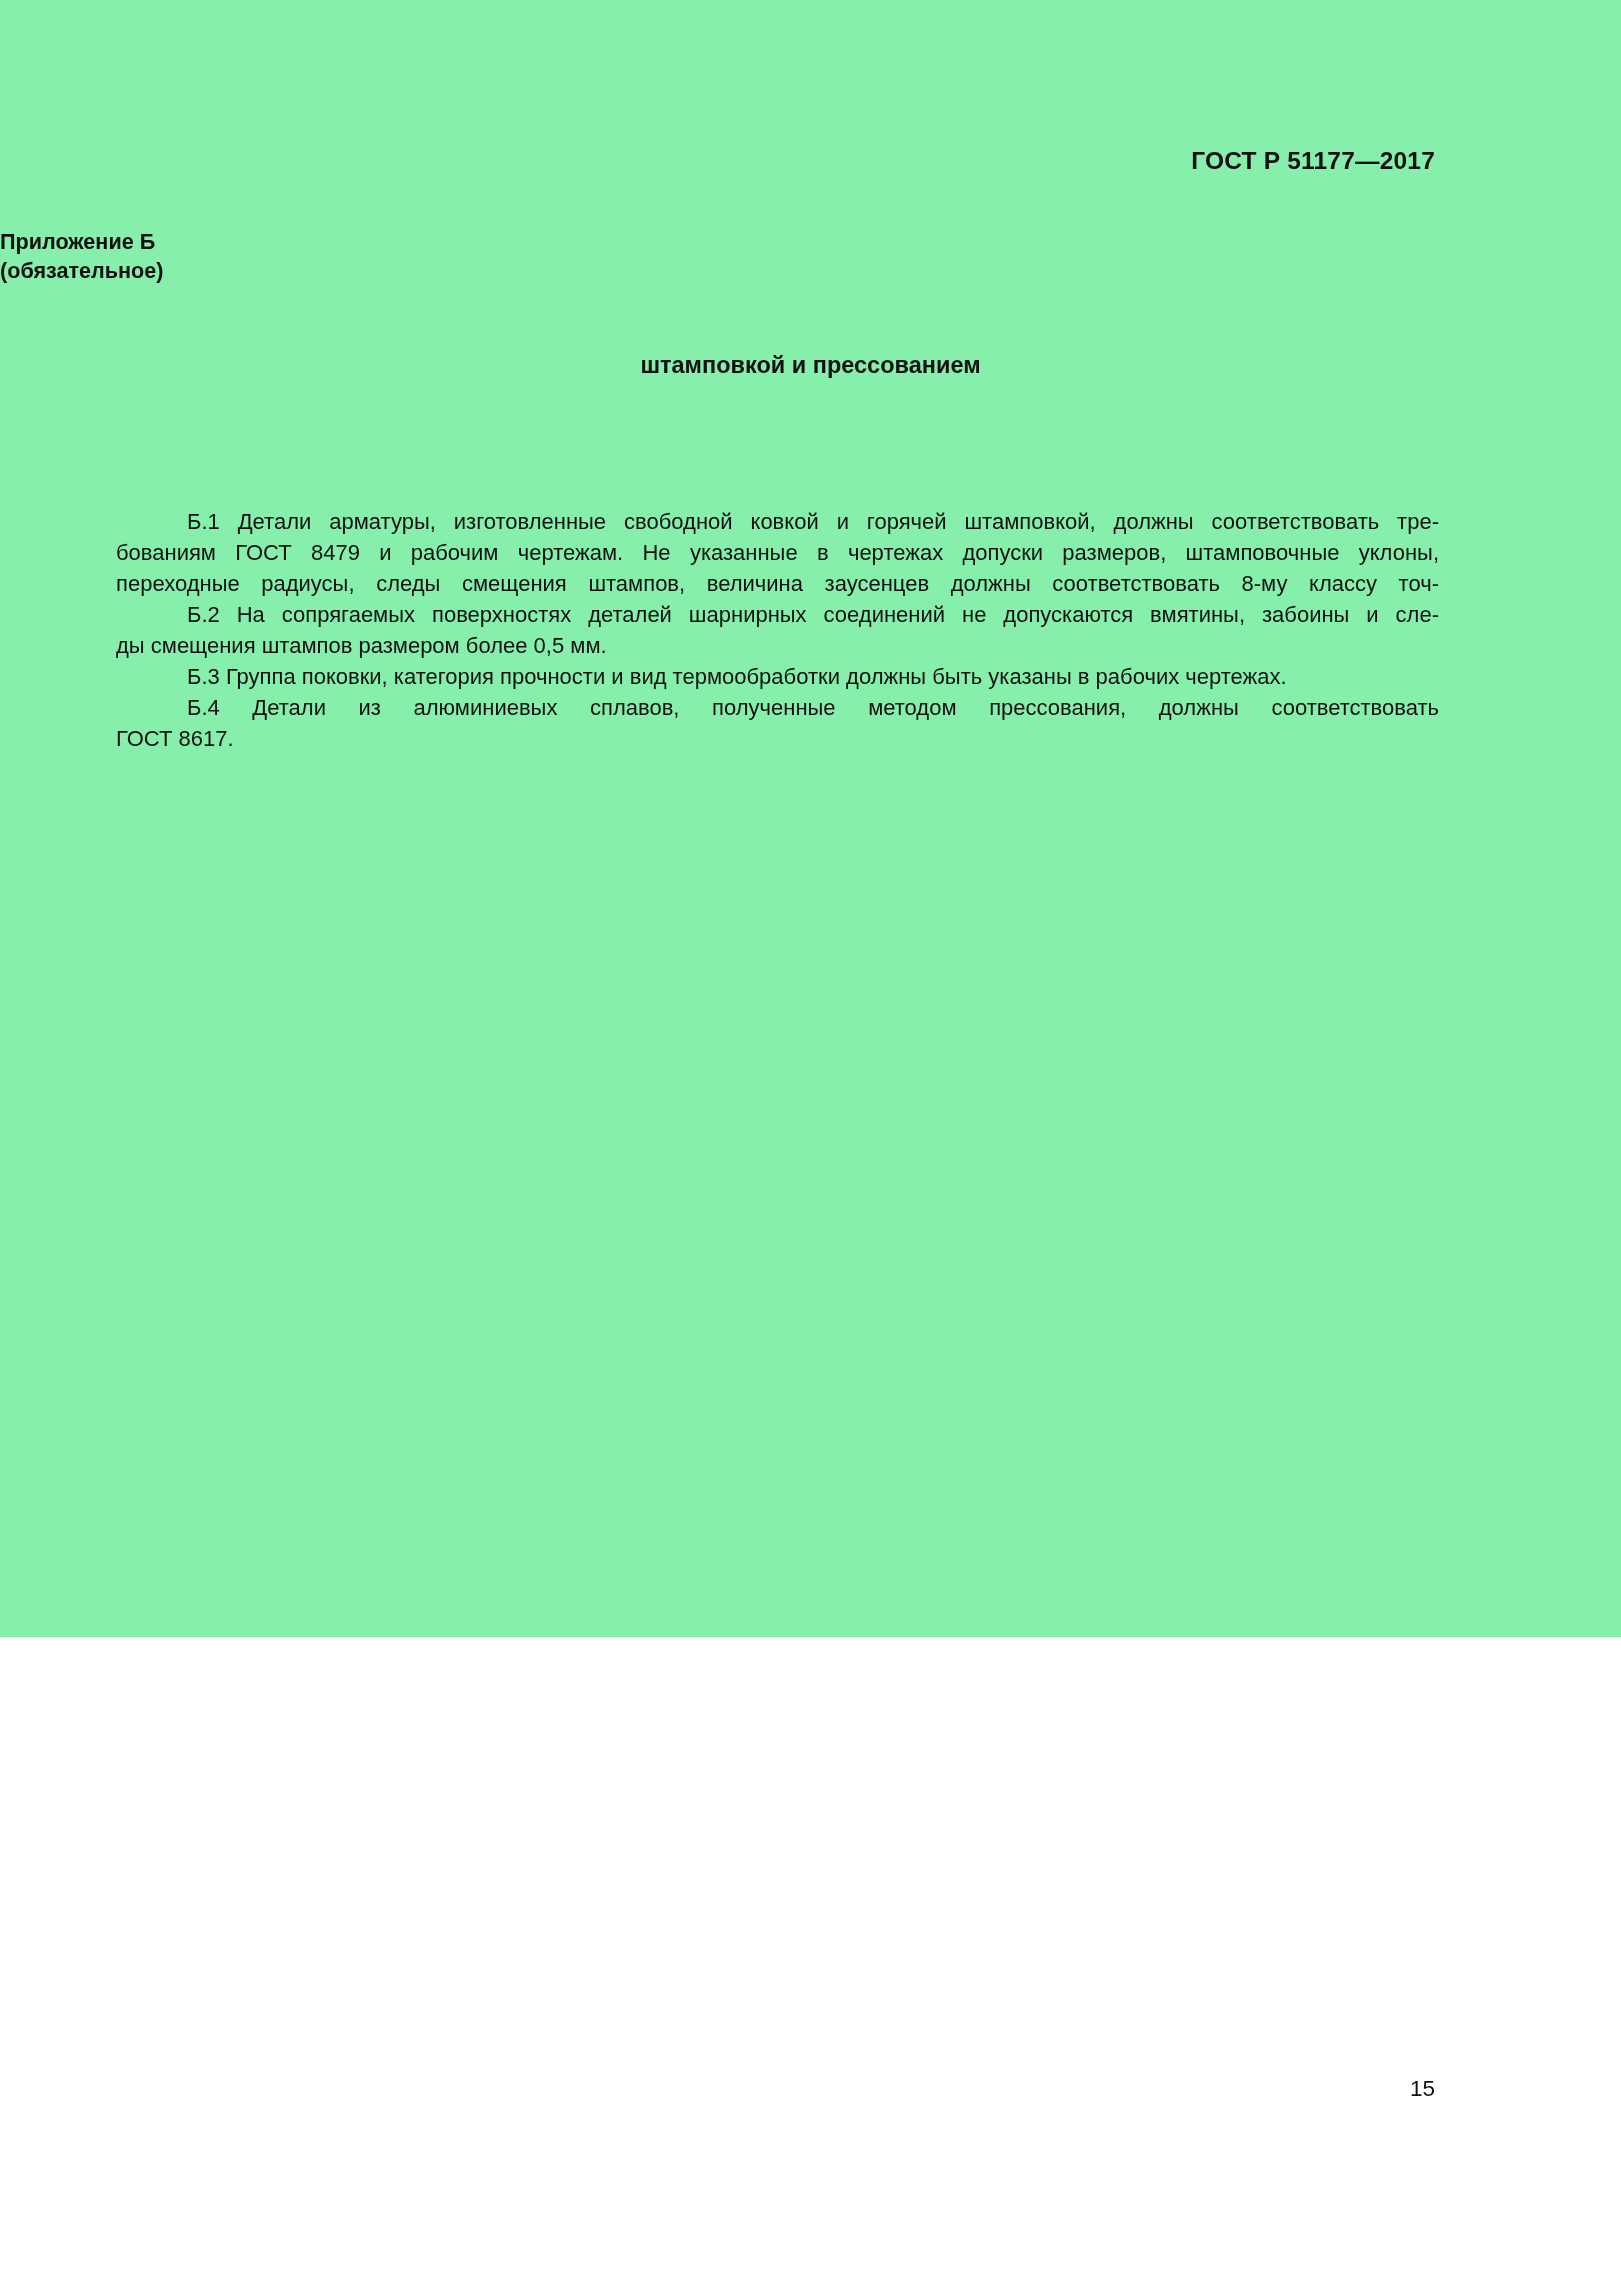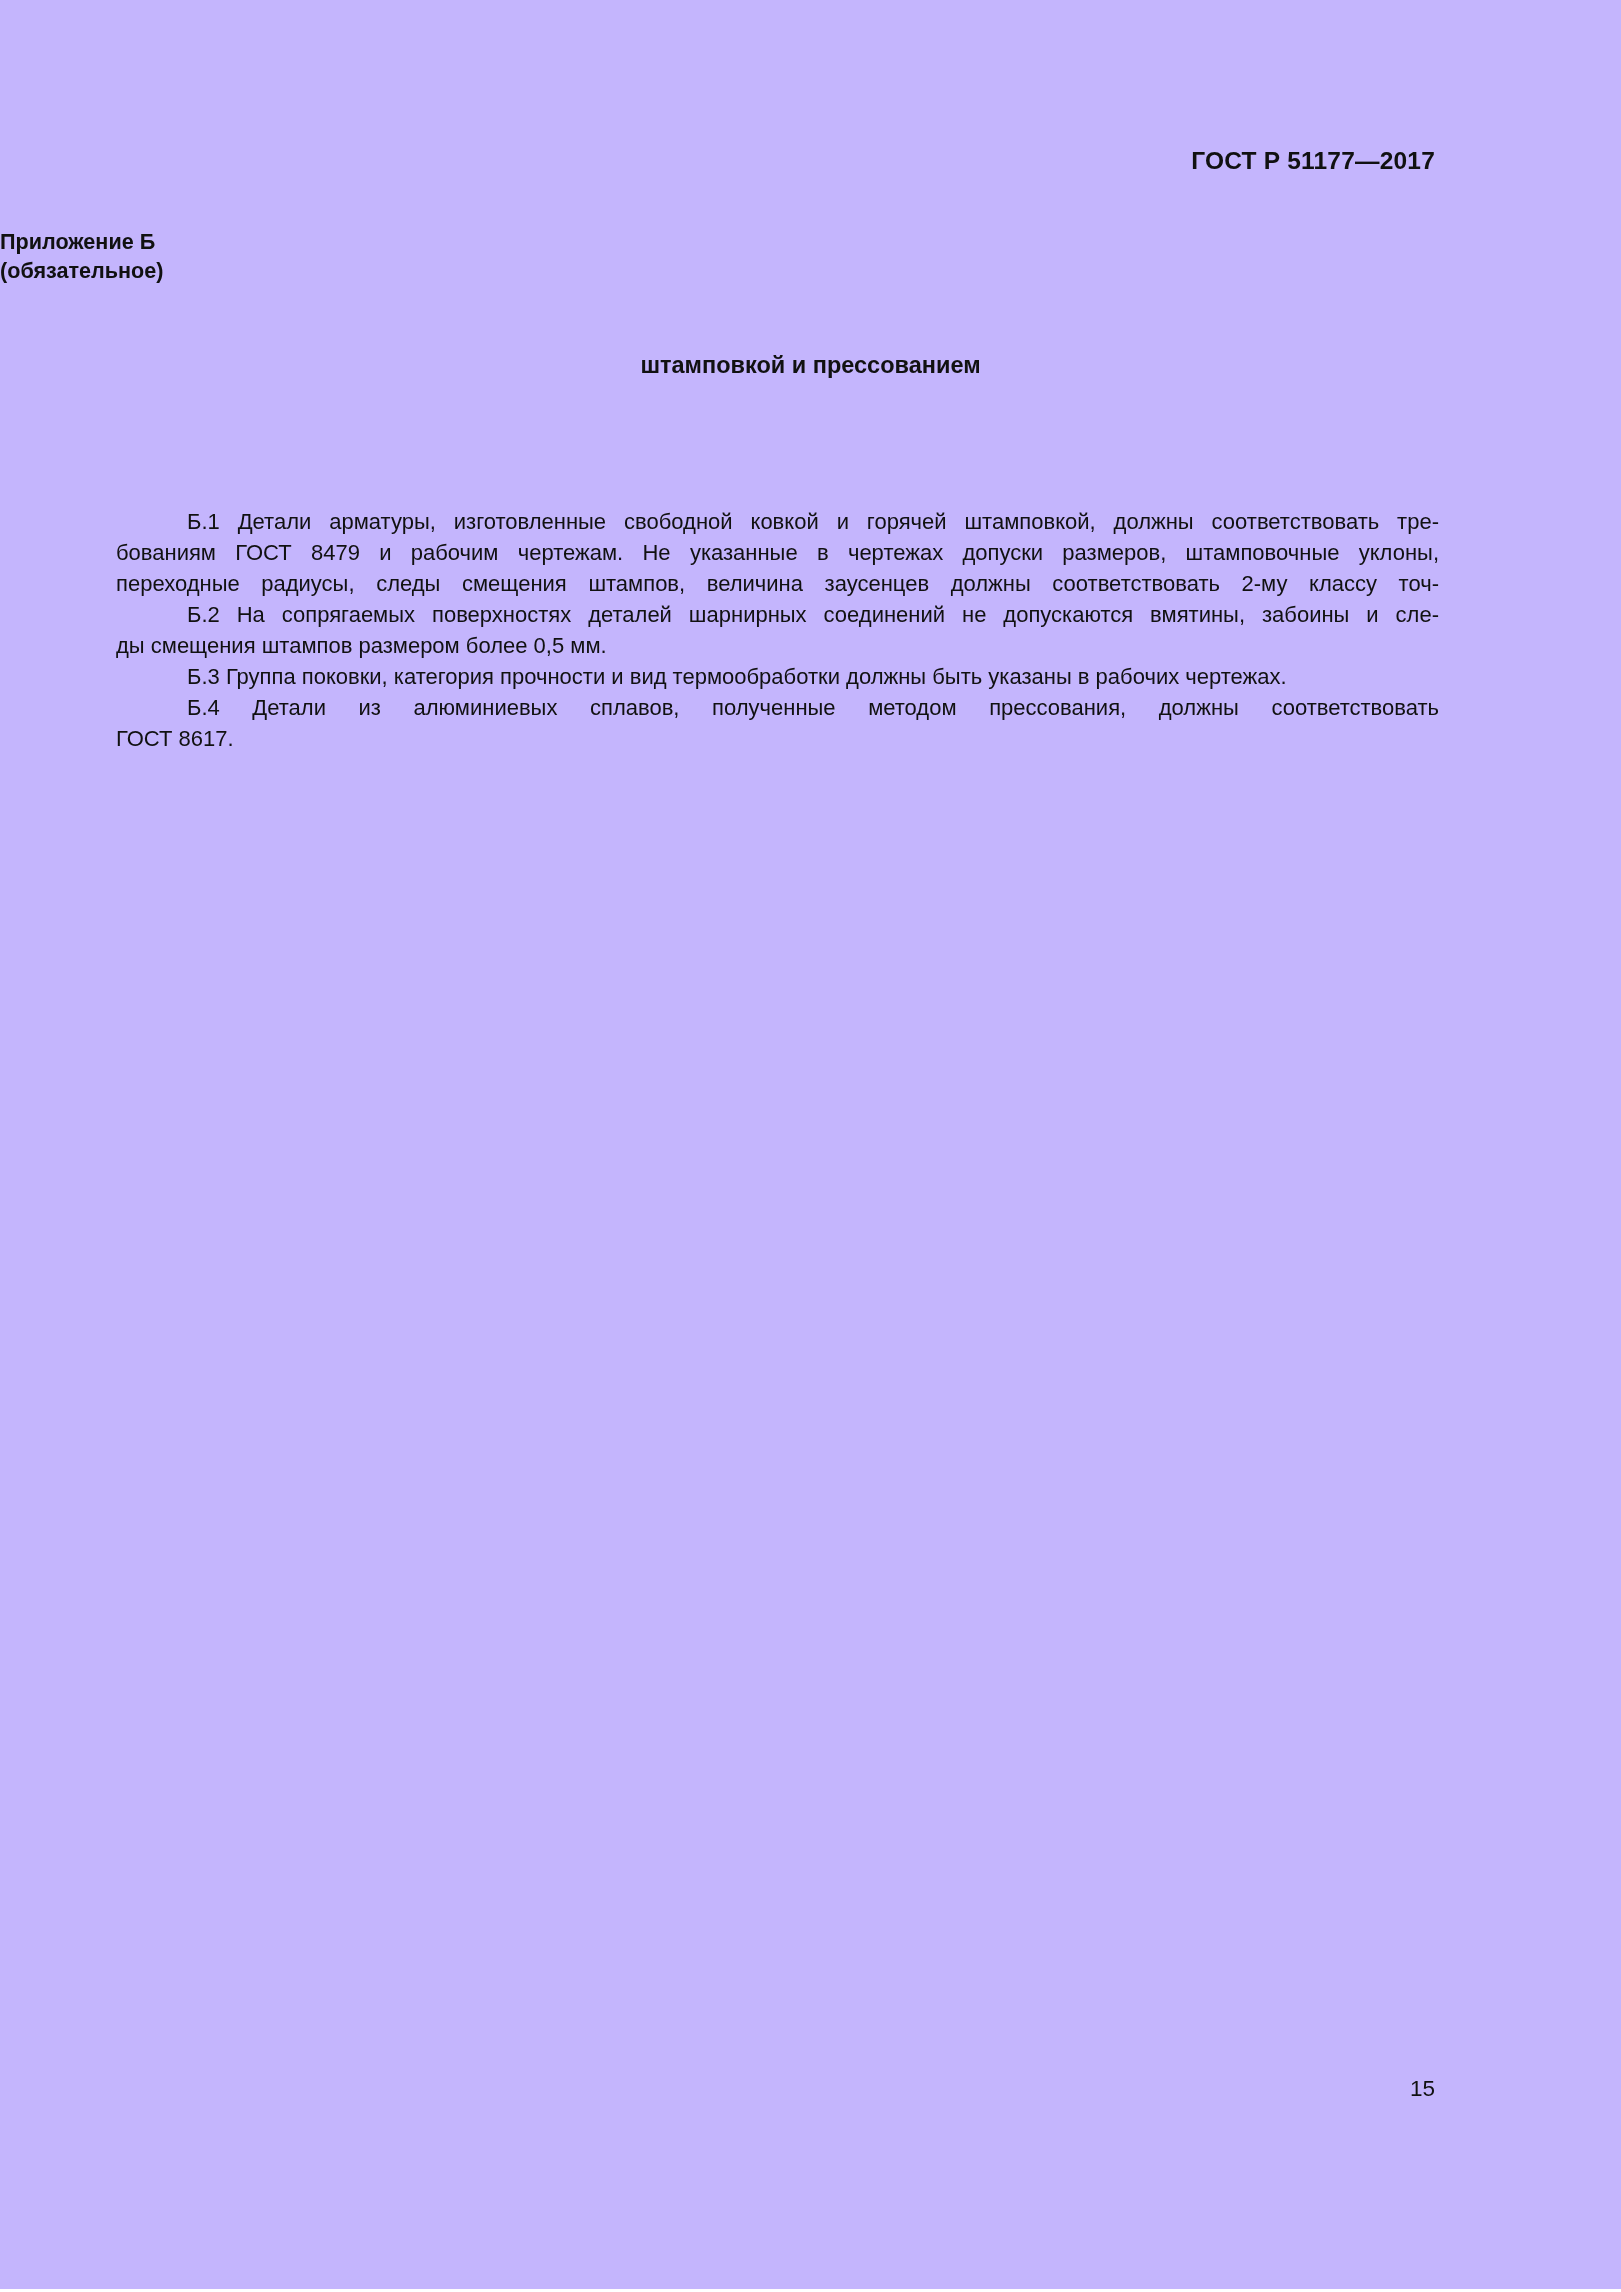--- a/index.html
+++ b/index.html
@@ -12,22 +12,22 @@
       height: 2293px;
       position: relative;
       overflow: hidden;
       font-family: "Liberation Sans", "DejaVu Sans", sans-serif;
       color: #111111;
     }
     .page {
       position: absolute;
       left: 0; top: 0;
       width: 1621px;
-      height: 2289px;
-      background: #c4b5fd;
+      height: 1637px;
+      background: #86efac;
     }
     .doc-code {
       position: absolute;
       top: 147px;
       right: 186px;
       font-size: 24.5px;
       font-weight: bold;
       letter-spacing: 0.2px;
     }
     .appendix-title {
@@ -91,21 +91,21 @@
   </div>
 
   <div class="section-title">
     <div>штамповкой и прессованием</div>
   </div>
 
   <div class="body-text">
     <p class="para" style="text-indent:0">
       <span class="line first">Б.1 Детали арматуры, изготовленные свободной ковкой и горячей штамповкой, должны соответствовать тре-</span>
       <span class="line rest">бованиям ГОСТ 8479 и рабочим чертежам. Не указанные в чертежах допуски размеров, штамповочные уклоны,</span>
-      <span class="line rest">переходные радиусы, следы смещения штампов, величина заусенцев должны соответствовать 2-му классу точ-</span>
+      <span class="line rest">переходные радиусы, следы смещения штампов, величина заусенцев должны соответствовать 8-му классу точ-</span>
     </p>
     <p class="para" style="text-indent:0">
       <span class="line first">Б.2 На сопрягаемых поверхностях деталей шарнирных соединений не допускаются вмятины, забоины и сле-</span>
       <span class="line rest last">ды смещения штампов размером более 0,5 мм.</span>
     </p>
     <p class="para" style="text-indent:0">
       <span class="line first last">Б.3 Группа поковки, категория прочности и вид термообработки должны быть указаны в рабочих чертежах.</span>
     </p>
     <p class="para" style="text-indent:0">
       <span class="line first">Б.4 Детали из алюминиевых сплавов, полученные методом прессования, должны соответствовать</span>

